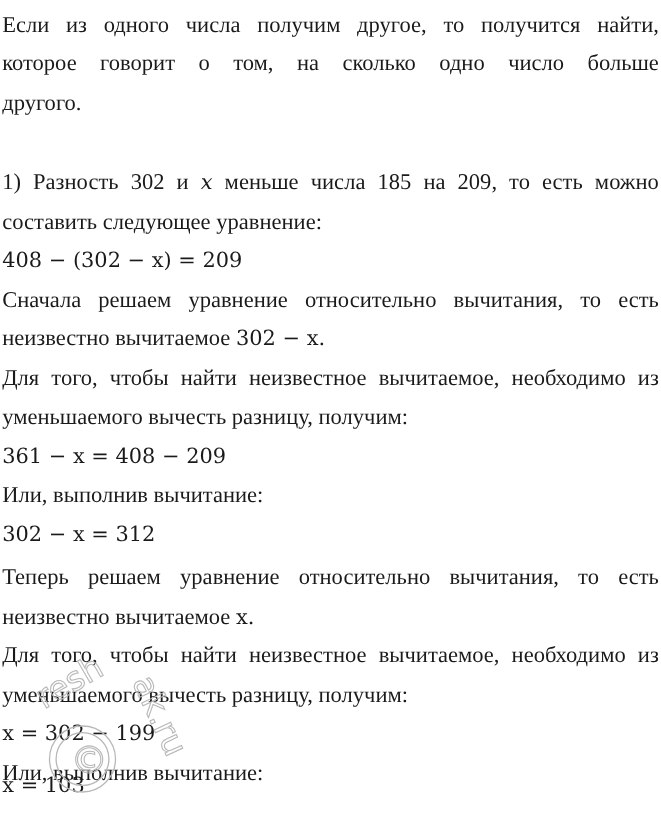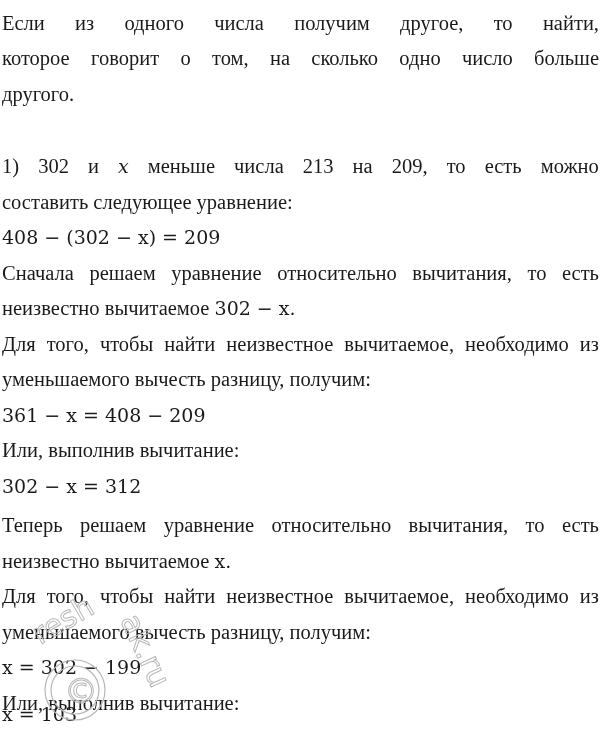--- a/index.html
+++ b/index.html
@@ -25,43 +25,45 @@
 <div class="page">
 
   <div class="line justify" style="top:10px">
       <span>Если</span>
       <span>из</span>
       <span>одного</span>
       <span>числа</span>
       <span>получим</span>
       <span>другое,</span>
       <span>то</span>
+      <span>получится</span>
       <span>найти,</span>
     </div>
   <div class="line justify" style="top:45px">
       <span>которое</span>
       <span>говорит</span>
       <span>о</span>
       <span>том,</span>
       <span>на</span>
       <span>сколько</span>
       <span>одно</span>
       <span>число</span>
       <span>больше</span>
     </div>
   <div class="line" style="top:81px">другого.</div>
 
   <div class="line justify" style="top:153px">
       <span>1)</span>
+      <span>Разность</span>
       <span>302</span>
       <span>и</span>
       <span class="math" style="font-style: italic;">x</span>
       <span>меньше</span>
       <span>числа</span>
-      <span>213</span>
+      <span>185</span>
       <span>на</span>
       <span>209,</span>
       <span>то</span>
       <span>есть</span>
       <span>можно</span>
     </div>
   <div class="line" style="top:189px">составить следующее уравнение:</div>
   <div class="line math" style="top:224px">408 − (302 − x) = 209</div>
 
   <div class="line justify" style="top:260px">

